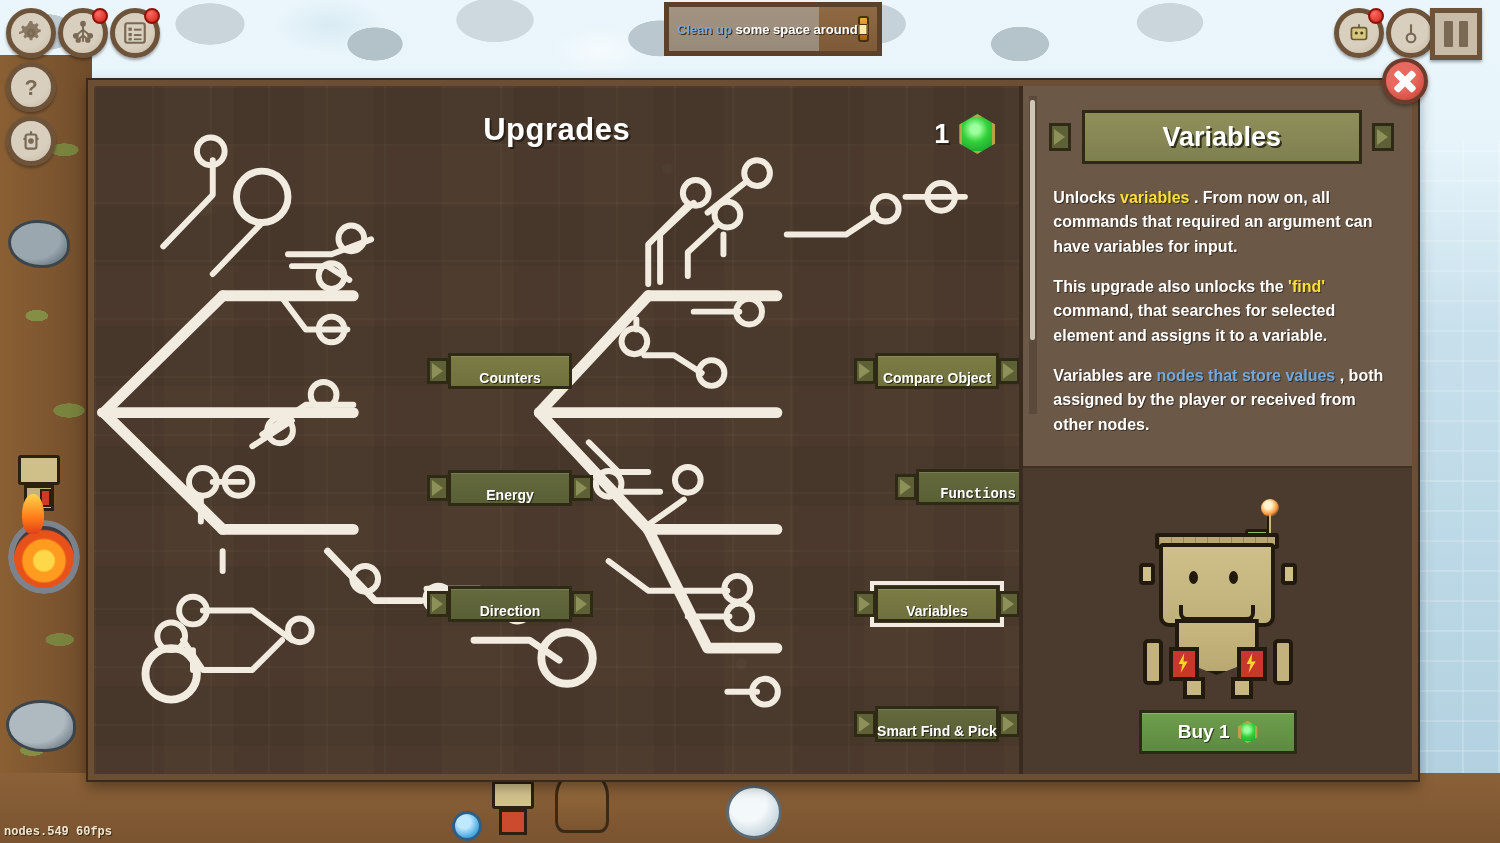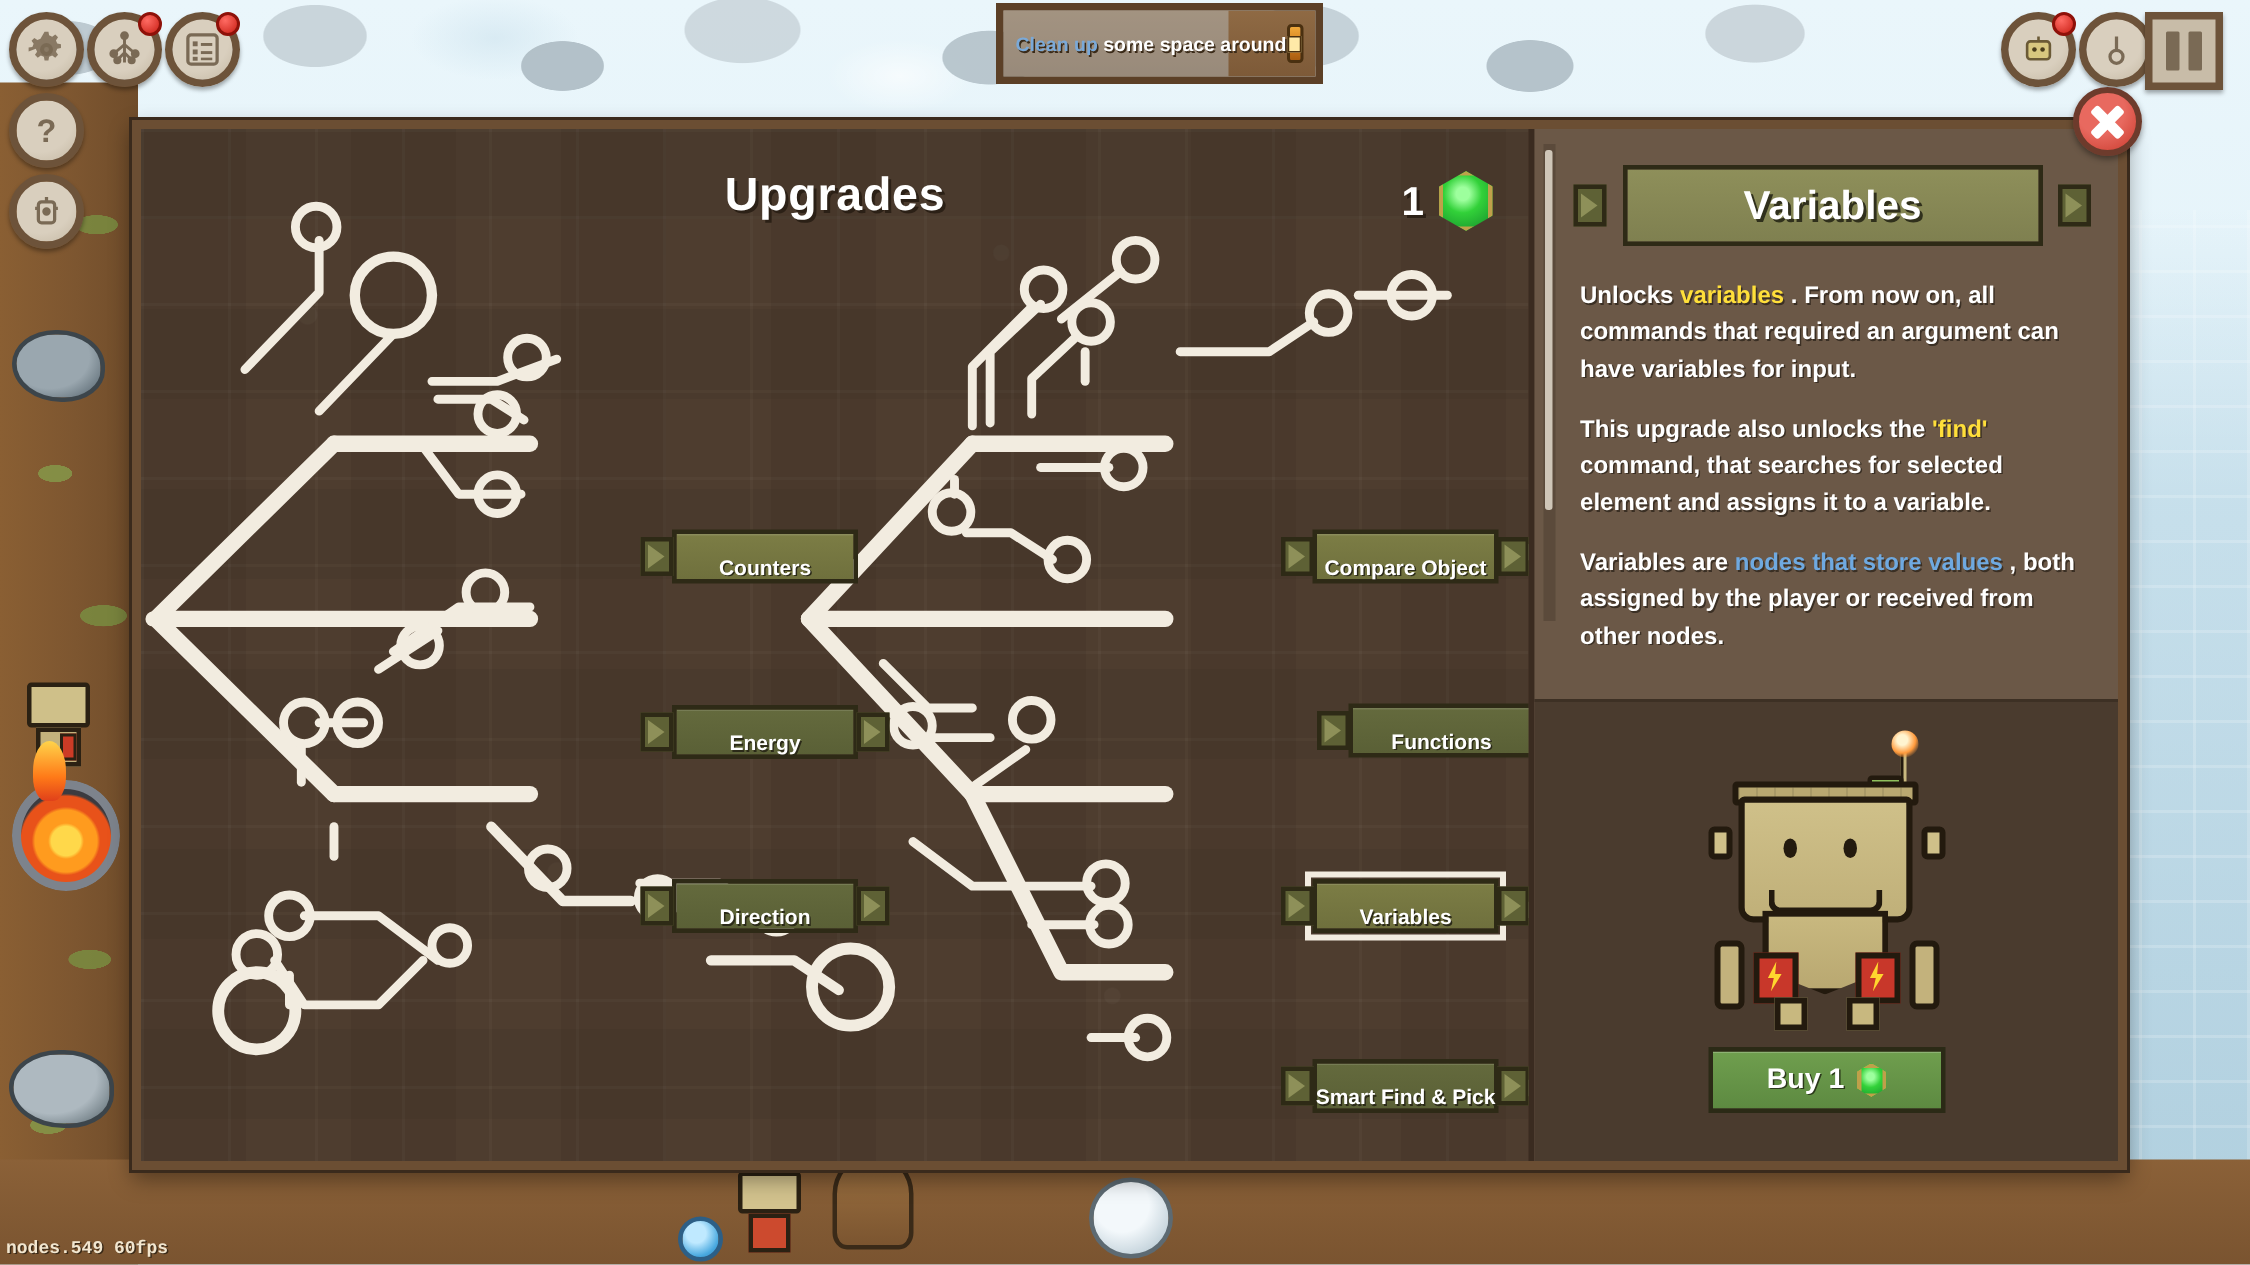--- a/index.html
+++ b/index.html
@@ -380,21 +380,21 @@
   }
   .desc .yellow { color: #ffdf3a; }
   .desc .blue   { color: #6fa9e0; }
 
   .detail-bottom {
     position: relative; flex: 1 1 auto;
     background: #4a3b2e;
     border-top: 2px solid #3d3024;
     display: flex; flex-direction: column;
     align-items: center; justify-content: flex-end;
-    padding-bottom: 32px;
+    padding-bottom: 20px;
   }
 
   
   .robot-preview { position: relative; width: 170px; height: 195px; margin-bottom: 8px; }
   .rp-head {
     position: absolute; left: 26px; top: 36px; width: 116px; height: 84px;
     background: linear-gradient(180deg, #cfc089 0%, #c0b079 100%);
     border: 4px solid #231a0e;
     border-radius: 4px 4px 10px 10px;
   }
@@ -729,21 +729,21 @@
           <div class="node dim" style="left: 354px; top: 500px;">
             <span class="tab left"></span>
             <span class="label">Direction</span>
             <span class="tab right"></span>
           </div>
           <div class="node" style="left: 781px; top: 267px;">
             <span class="tab left"></span>
             <span class="label small">Compare Object</span>
             <span class="tab right"></span>
           </div>
-          <div class="node dim" style="left: 805px; top: 383px;">
+          <div class="node dim" style="left: 822px; top: 383px; font-family: Liberation Mono, monospace;">
             <span class="tab left"></span>
             <span class="label">Functions</span>
           </div>
           <div class="node selected" style="left: 781px; top: 500px;">
             <span class="tab left"></span>
             <span class="label">Variables</span>
             <span class="tab right"></span>
           </div>
           <div class="node dim" style="left: 781px; top: 620px;">
             <span class="tab left"></span>

